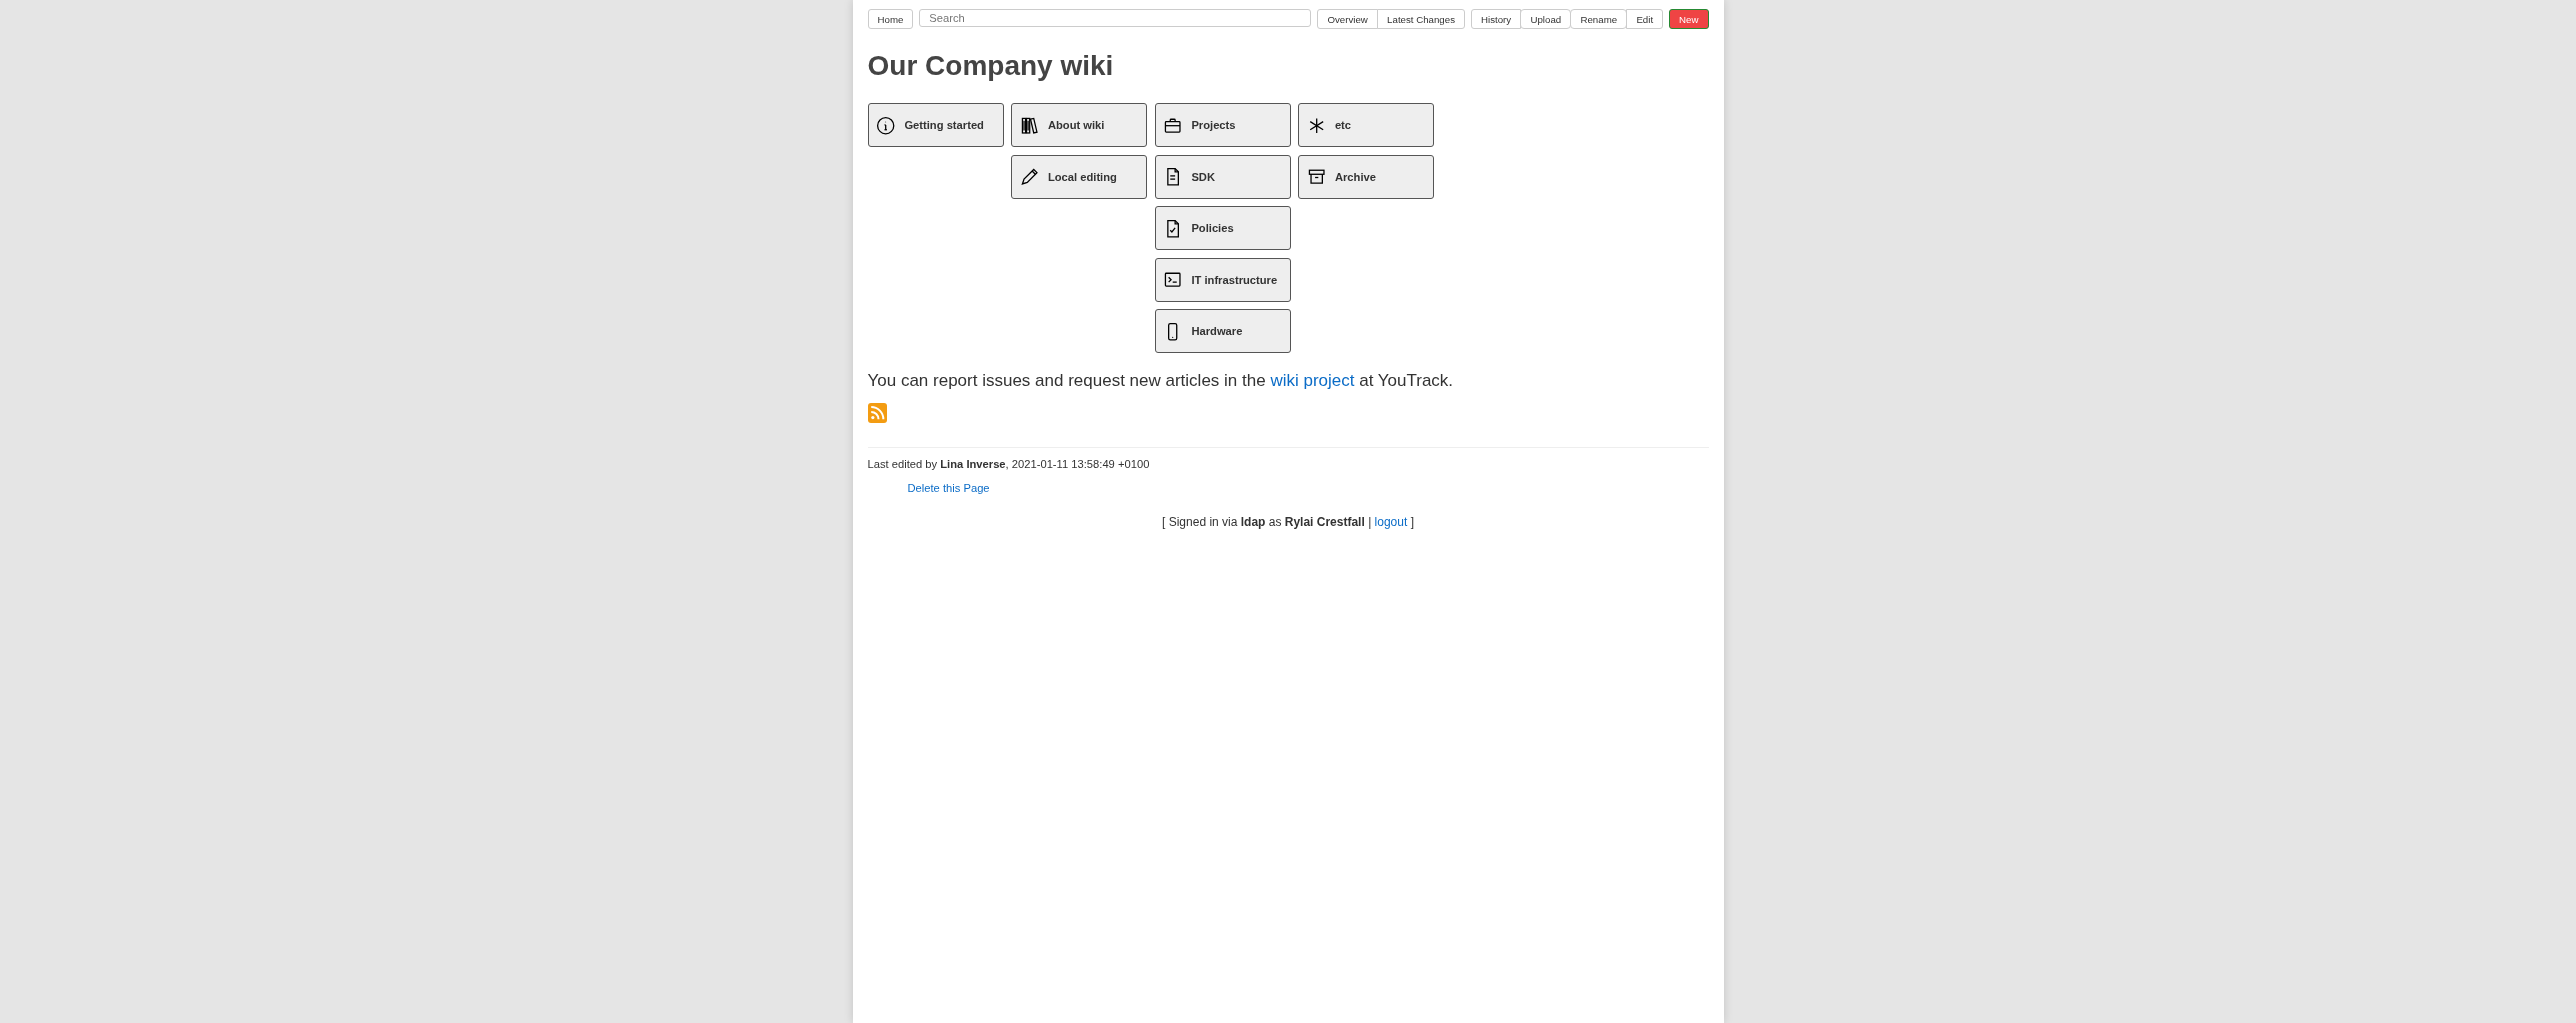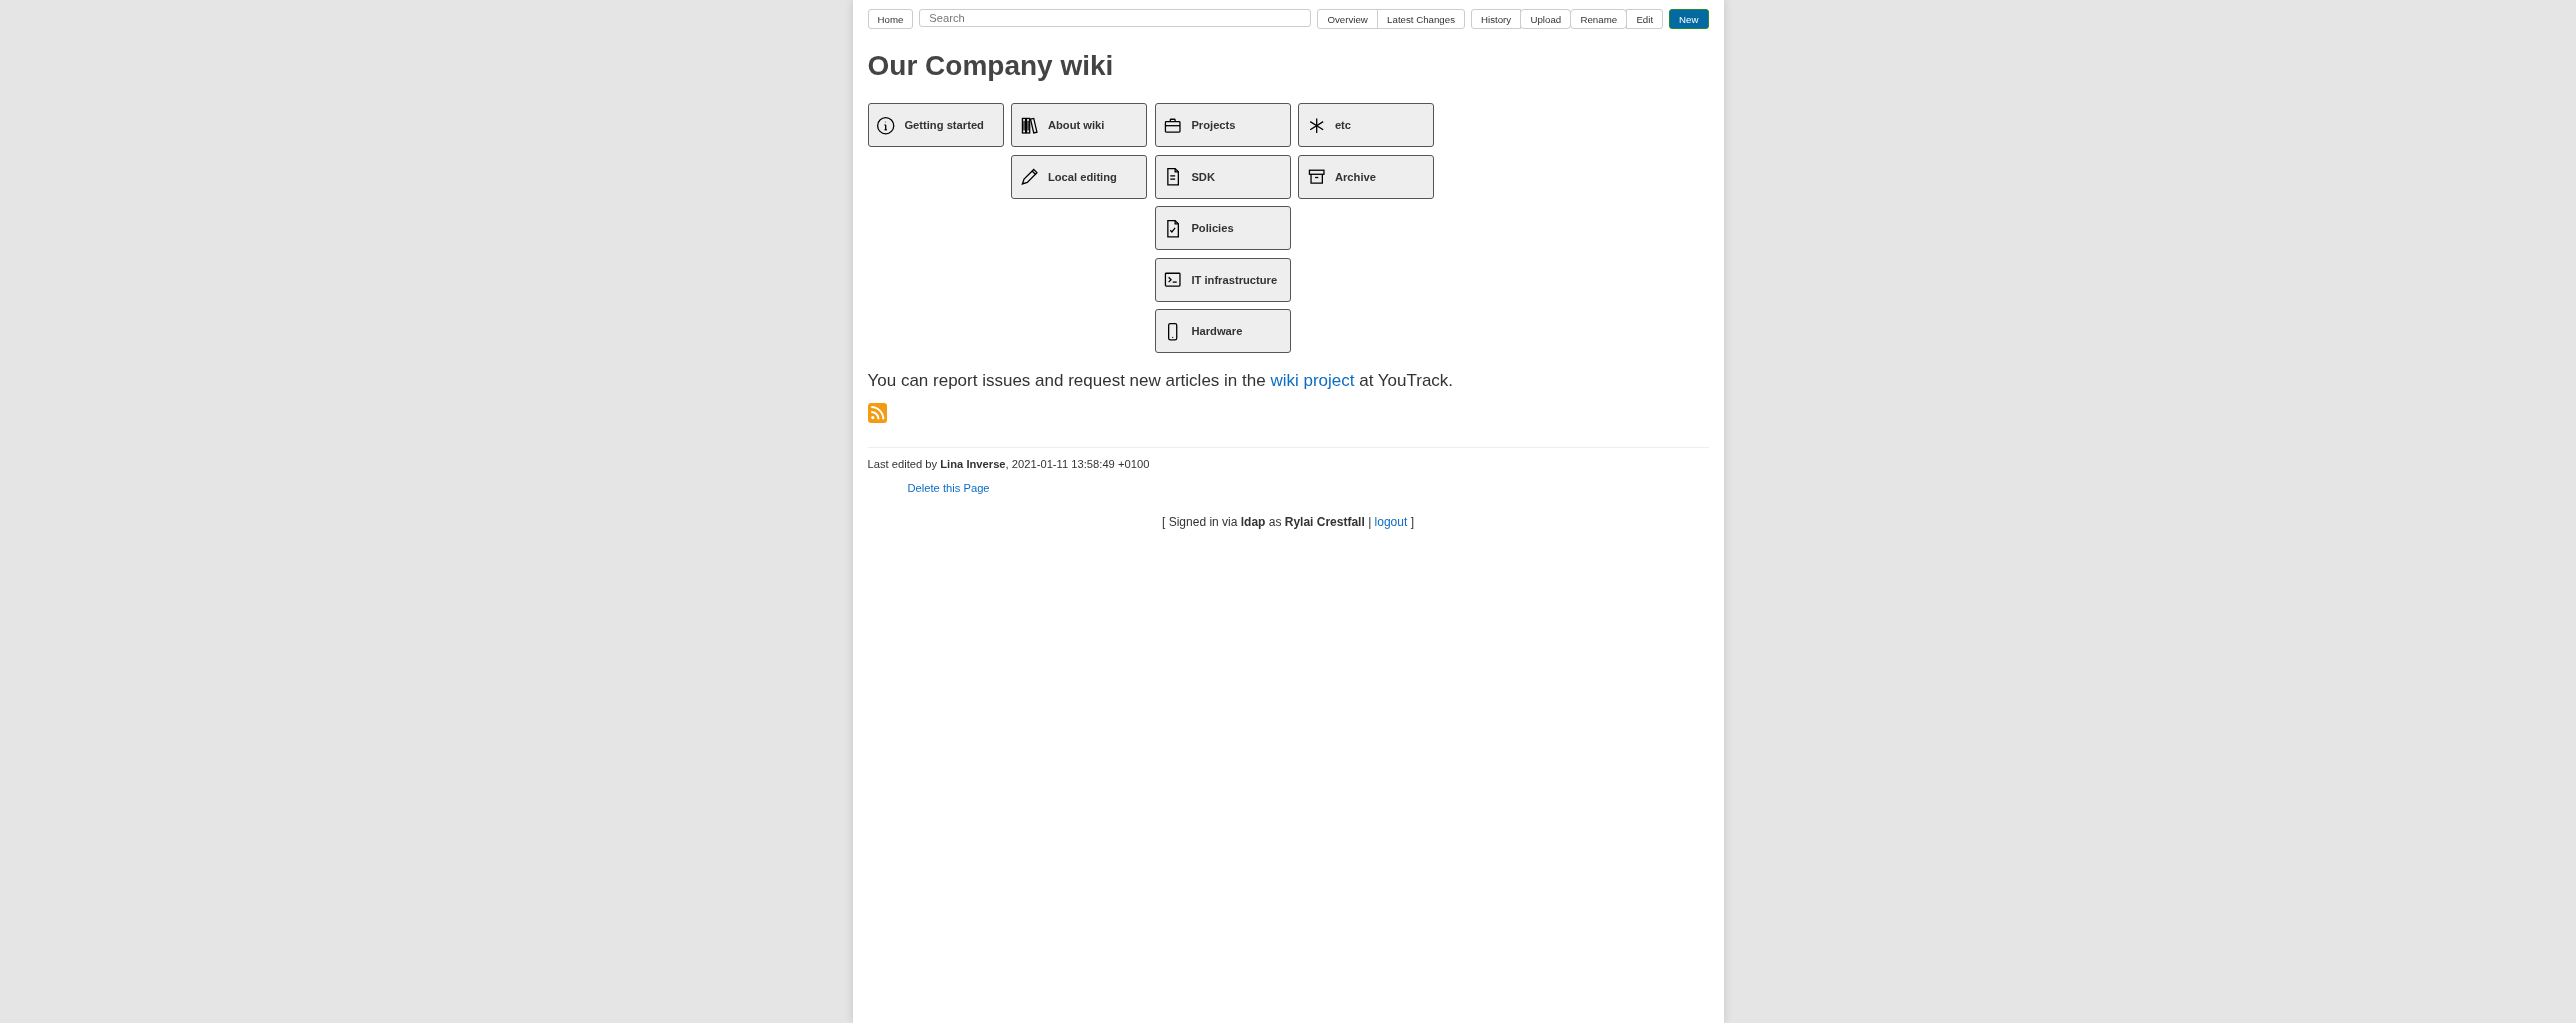--- a/index.html
+++ b/index.html
@@ -46,21 +46,21 @@
 .search-input {
   flex: 1;
   border: 0.7px solid #ccc;
   border-radius: 3px;
   padding: 2px 9px;
   font-size: 11.2px;
   font-family: inherit;
   color: #555;
 }
 .btn-new {
-  background: #0369a1;
+  background: #ef4444;
   color: #fff;
   border: 0.7px solid #258a33;
 }
 h1.title {
   font-size: 28px;
   font-weight: bold;
   color: #444;
   margin-bottom: 21px;
 }
 .tiles {

